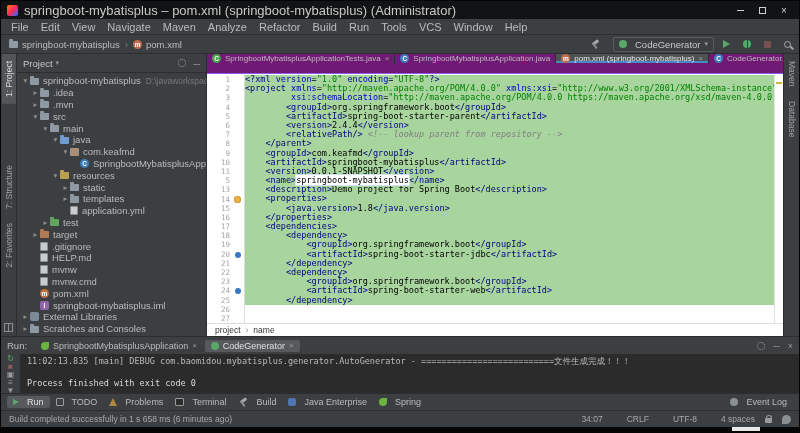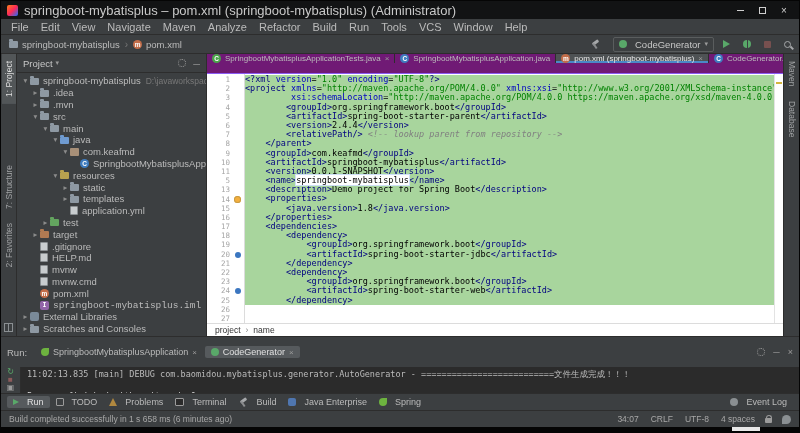--- a/index.html
+++ b/index.html
@@ -62,21 +62,21 @@
   .c-str{color:#008000;font-style:normal}
   .c-attr{color:#0000c0;font-style:normal}
   .c-com{color:#808080;}
   .word-sel{background:#ffffff;outline:1px solid #cfe0f7}
   .err-stripe{width:9px;background:#fff;border-left:1px solid #e3e3e3;flex:none;position:relative}
   .err-tick{position:absolute;right:1px;width:6px;height:2px}
   .crumbs{height:13px;background:#fff;border-top:1px solid #dcdcdc;display:flex;align-items:center;padding:0 8px;color:#333;font-size:8.5px;flex:none}
   .crumb-sep{margin:0 5px;color:#888}
   
   .run-panel{height:57px;background:#3c3f41;border-top:1px solid #2d2d2d;display:flex;flex-direction:column;flex:none}
-  .run-header{height:30px;display:flex;align-items:center;padding:0 6px;flex:none}
+  .run-header{height:17px;display:flex;align-items:center;padding:0 6px;flex:none}
   .run-title{color:#bbb;margin-right:8px;font-size:9.5px}
   .run-tab{display:flex;align-items:center;padding:1px 6px;color:#bbb;margin-right:2px;border-radius:2px;font-size:9px}
   .run-tab.active{background:#565a5d;color:#e0e0e0}
   .run-hdr-icons{margin-left:auto;display:flex;gap:8px;align-items:center;color:#9b9b9b;font-size:9px}
   .run-body{flex:1;display:flex;min-height:0}
   .run-controls{width:20px;background:#3c3f41;border-right:1px solid #2d2d2d;display:flex;flex-direction:column;align-items:center;padding-top:1px;gap:0px;flex:none}
   .rc-icon{font-size:8px;line-height:8px;color:#9b9b9b;padding:0}
   .rc-icon.green{color:#59a869}
   .rc-icon.red{color:#8c5a5a}
   .console{flex:1;background:#2b2b2b;padding:2px 6px;font-family:"DejaVu Sans Mono","Liberation Mono",monospace;font-size:8.5px;color:#bbbbbb;overflow:hidden}
@@ -305,21 +305,21 @@
             <div class="tree-row" style="padding-left: 14px;">
               <span class="chev"></span>
               <span class="icn i-file"></span>
               <span class="tree-label">mvnw.cmd</span>
             </div>
             <div class="tree-row" style="padding-left: 14px;">
               <span class="chev"></span>
               <span class="icn i-maven">m</span>
               <span class="tree-label">pom.xml</span>
             </div>
-            <div class="tree-row" style="padding-left: 14px; font-family: Liberation Mono, monospace;">
+            <div class="tree-row" style="padding-left: 14px;">
               <span class="chev"></span>
               <span class="icn i-sq purple">I</span>
               <span class="tree-label">springboot-mybatisplus.iml</span>
             </div>
             <div class="tree-row" style="padding-left: 4px;">
               <span class="chev">▸</span>
               <span class="icn i-sq libc"></span>
               <span class="tree-label">External Libraries</span>
             </div>
             <div class="tree-row" style="padding-left: 4px;">
@@ -588,21 +588,21 @@
           <span class="bb-item">
             <span class="icn i-event"></span>
             <span>Event Log</span>
           </span>
         </span>
     </div>
 
     <div class="statusbar">
       <span>Build completed successfully in 1 s 658 ms (6 minutes ago)</span>
       <span class="sb-right">
-        <span class="sb-items" style="display:flex;gap:12px">
+        <span class="sb-items" style="display:flex;gap:24px">
             <span class="sb-item">34:07</span>
             <span class="sb-item">CRLF</span>
             <span class="sb-item">UTF-8</span>
             <span class="sb-item">4 spaces</span>
           </span>
         <span class="i-lock"></span>
         <span class="i-hector"></span>
       </span>
     </div>
 

